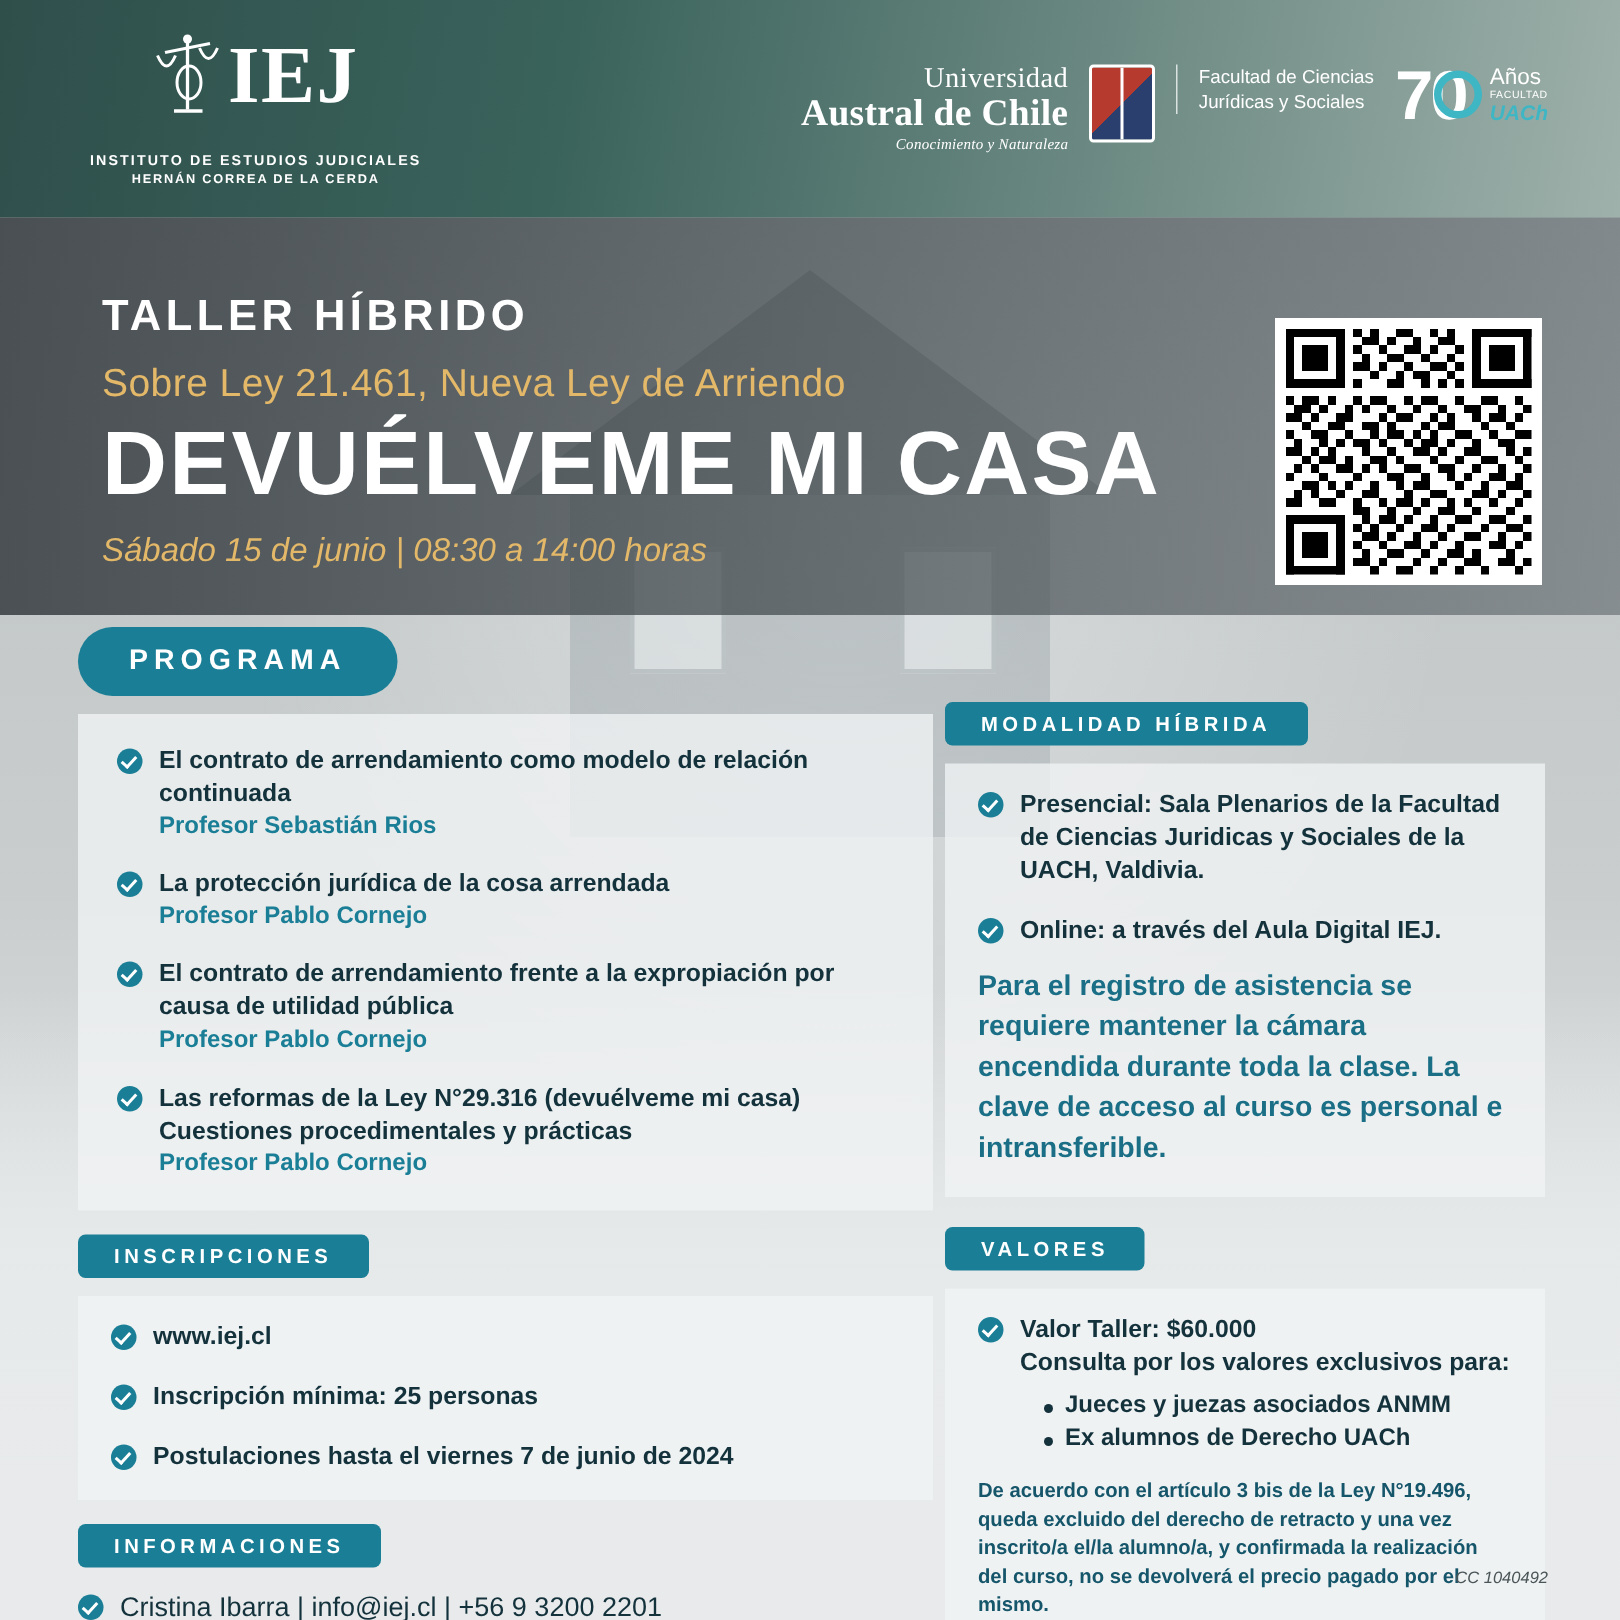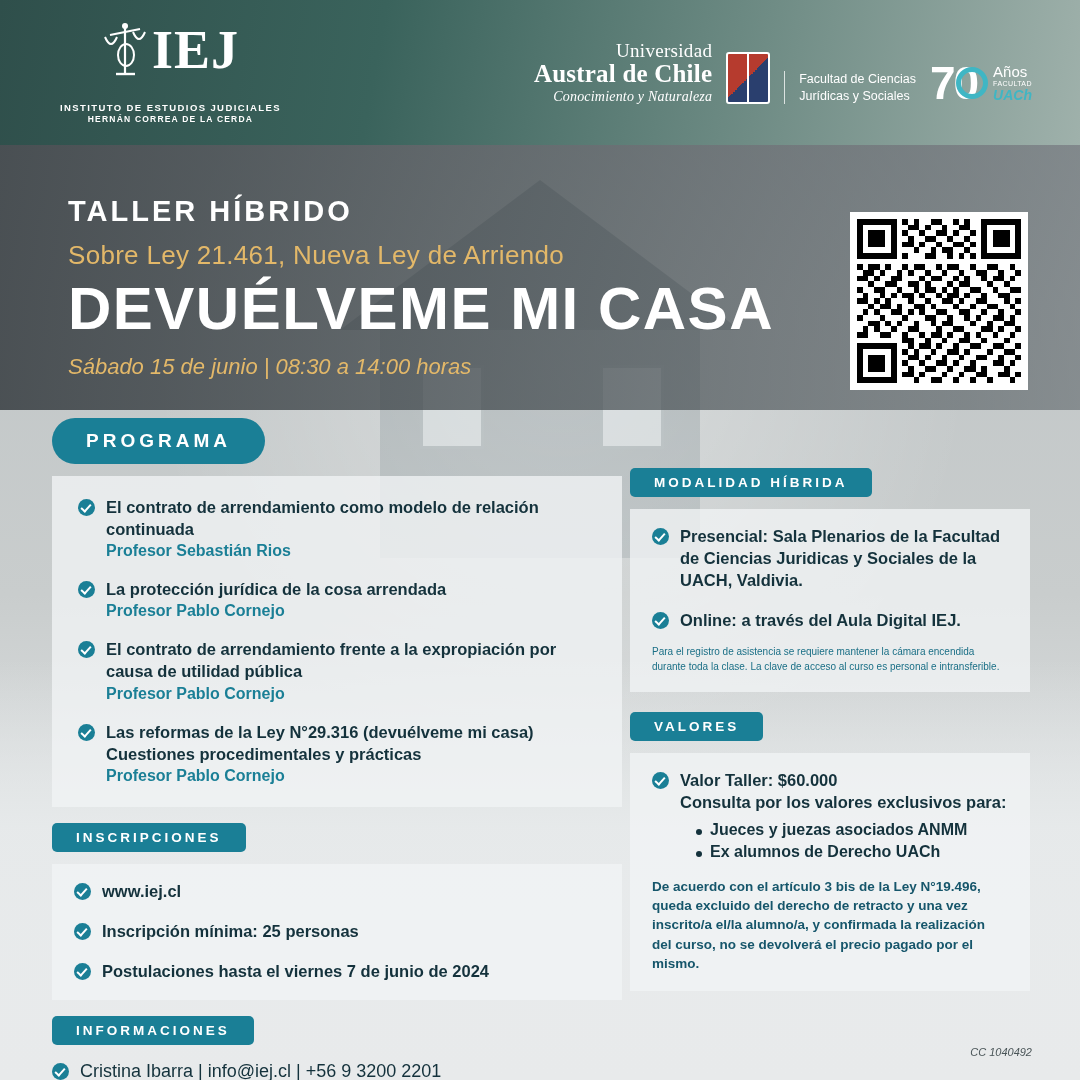--- a/index.html
+++ b/index.html
@@ -64,26 +64,26 @@
   .iej-mark svg { display: block; }
   .iej-word {
     font-size: 54px; font-weight: 700; letter-spacing: 1px; line-height: 1;
     font-family: "Liberation Serif", serif;
   }
   .iej-sub1 { font-size: 9.5px; letter-spacing: 1.4px; margin-top: 23px; font-weight: 700; }
   .iej-sub2 { font-size: 8.5px; letter-spacing: 1.2px; margin-top: 1px; font-weight: 700; }
 
   .uach-block {
     margin-left: auto; margin-right: 48px;
-    display: flex; align-items: flex-end; gap: 14px; color: #fff;
+    display: flex; align-items: flex-start; gap: 14px; color: #fff;
   }
   .uach-name { text-align: right; font-family: "Liberation Serif", serif; line-height: 1.05; }
   .uach-name .l1 { font-size: 19px; letter-spacing: .3px; }
   .uach-name .l2 { font-size: 25px; font-weight: 700; letter-spacing: .2px; }
-  .uach-name .l3 { font-size: 14px; font-style: italic; margin-top: 3px; letter-spacing: .2px; }
+  .uach-name .l3 { font-size: 10px; font-style: italic; margin-top: 3px; letter-spacing: .2px; }
   .uach-shield {
     width: 44px; height: 52px; border-radius: 3px;
     background: linear-gradient(135deg,#b63b2e 0%,#b63b2e 50%,#2a3f6e 50%,#2a3f6e 100%);
     border: 2px solid #fff;
     position: relative; overflow: hidden;
   }
   .uach-shield:after {
     content:""; position:absolute; left:50%; top:0; width:2px; height:100%;
     background:#fff; transform: translateX(-50%);
   }
@@ -163,21 +163,21 @@
   }
   .it-title {
     font-size: 16.5px; font-weight: 700; color: #14323c; line-height: 1.34;
   }
   .it-speaker {
     font-size: 16px; font-weight: 700; color: #1a7f96; margin-top: 2px;
   }
   .it-plain { font-size: 16.5px; font-weight: 700; color: #14323c; line-height: 1.34; }
 
   .note {
-    font-size: 10px; font-weight: 400; color: #1a6f86; line-height: 1.42; margin-top: 14px;
+    font-size: 19px; font-weight: 700; color: #1a6f86; line-height: 1.42; margin-top: 14px;
   }
   .fine {
     font-size: 13.5px; font-weight: 700; color: #16566b; line-height: 1.42; margin-top: 16px;
   }
   ul.sub {
     list-style: none; margin-top: 8px; margin-left: 16px;
   }
   ul.sub li {
     display: flex; gap: 8px; align-items: flex-start;
     font-size: 16px; font-weight: 700; color: #14323c; margin-bottom: 4px;

